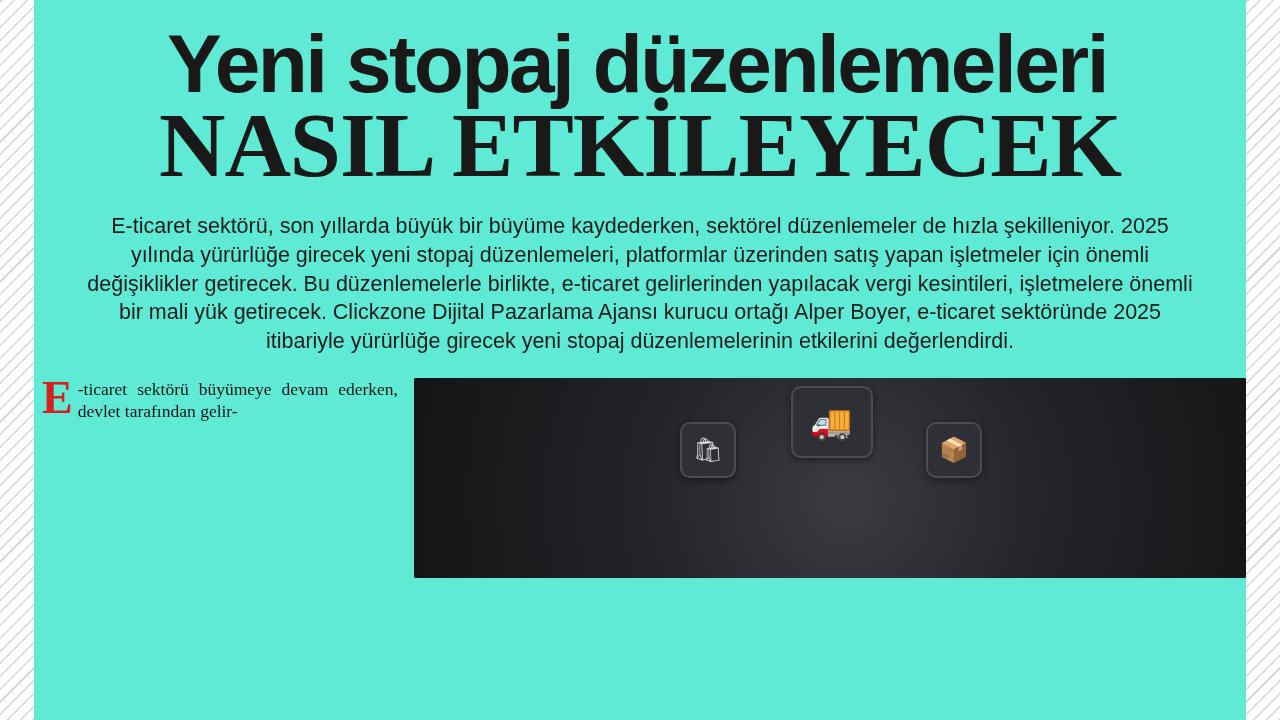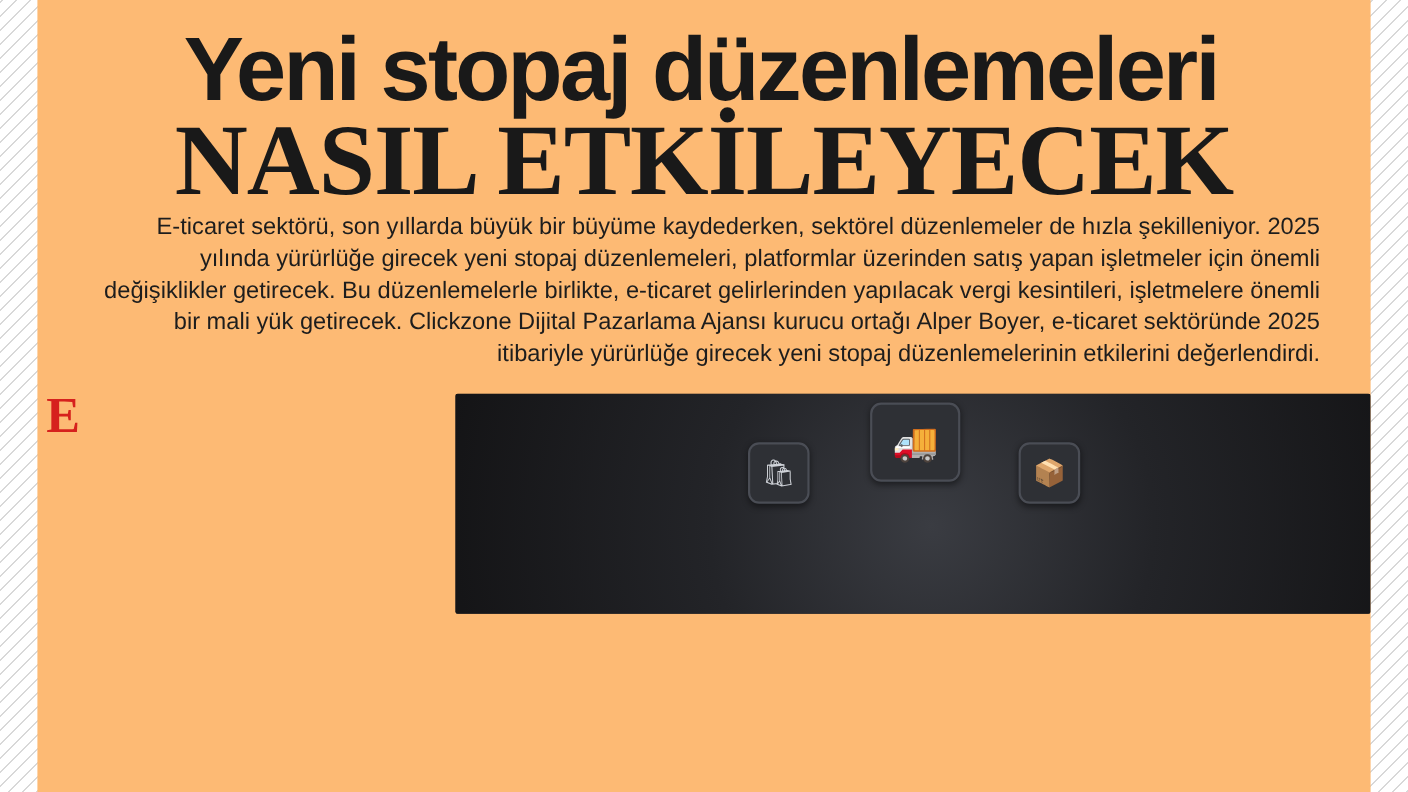--- a/index.html
+++ b/index.html
@@ -12,21 +12,21 @@
   }
   body {
     font-family: "Liberation Sans", sans-serif;
     position: relative;
   }
 
   
   .page {
     position: absolute;
     inset: 0;
-    background: #fdba74;
+    background: #5eead4;
   }
   .margin-hatch {
     position: absolute;
     top: 0;
     bottom: 0;
     width: 34px;
     background-image: repeating-linear-gradient(
       -45deg,
       #d8d8d8 0px,
       #d8d8d8 1.5px,
@@ -71,23 +71,23 @@
   }
   .headline .line3 {
     font-size: 92px;
     letter-spacing: -1px;
     margin-top: 2px;
     font-family: Liberation Serif, serif;
   }
 
   
   .deck {
-    margin: 4px auto 0 auto;
+    margin: 24px auto 0 auto;
     width: 1120px;
-    text-align: right;
+    text-align: center;
     font-size: 21.5px;
     line-height: 1.34;
     color: #1d1d1d;
     font-weight: 400;
   }
 
   
   .below {
     display: flex;
     margin-top: 22px;
@@ -173,20 +173,21 @@
     <div class="headline">
       <span class="line line1">Yeni stopaj düzenlemeleri</span>
       <span class="line line3">NASIL ETKİLEYECEK</span>
     </div>
 
     <p class="deck">E-ticaret sektörü, son yıllarda büyük bir büyüme kaydederken, sektörel düzenlemeler de hızla şekilleniyor. 2025 yılında yürürlüğe girecek yeni stopaj düzenlemeleri, platformlar üzerinden satış yapan işletmeler için önemli değişiklikler getirecek. Bu düzenlemelerle birlikte, e-ticaret gelirlerinden yapılacak vergi kesintileri, işletmelere önemli bir mali yük getirecek. Clickzone Dijital Pazarlama Ajansı kurucu ortağı Alper Boyer, e-ticaret sektöründe 2025 itibariyle yürürlüğe girecek yeni stopaj düzenlemelerinin etkilerini değerlendirdi.</p>
 
     <div class="below">
       <div class="col-text">
         <span class="dropcap">E</span>
+        <span>-ticaret sektörü büyümeye devam ederken, devlet tarafından gelir-</span>
       </div>
 
       <div class="col-photo">
         <div class="photo-inner"></div>
         <div class="photo-icon icon-left">🛍</div>
         <div class="photo-icon icon-truck">🚚</div>
         <div class="photo-icon icon-right">📦</div>
       </div>
     </div>
 

